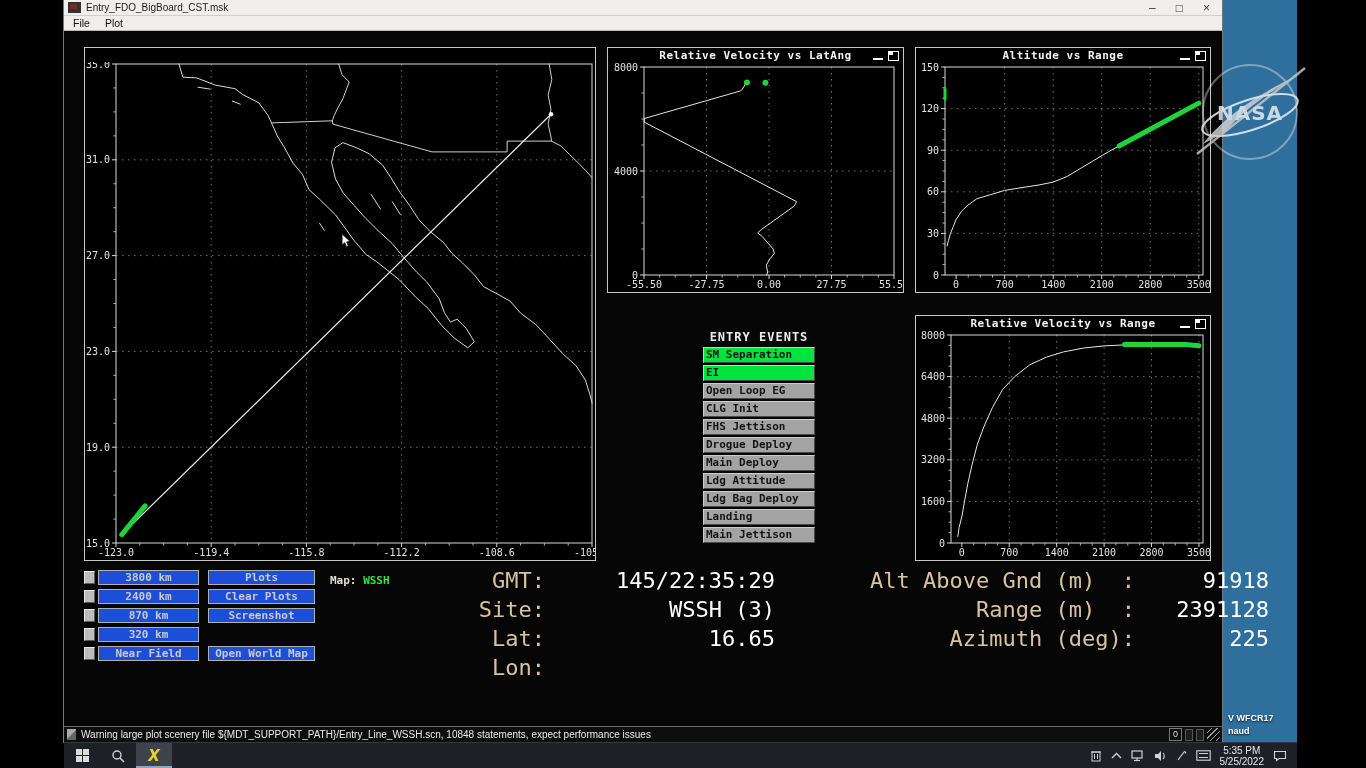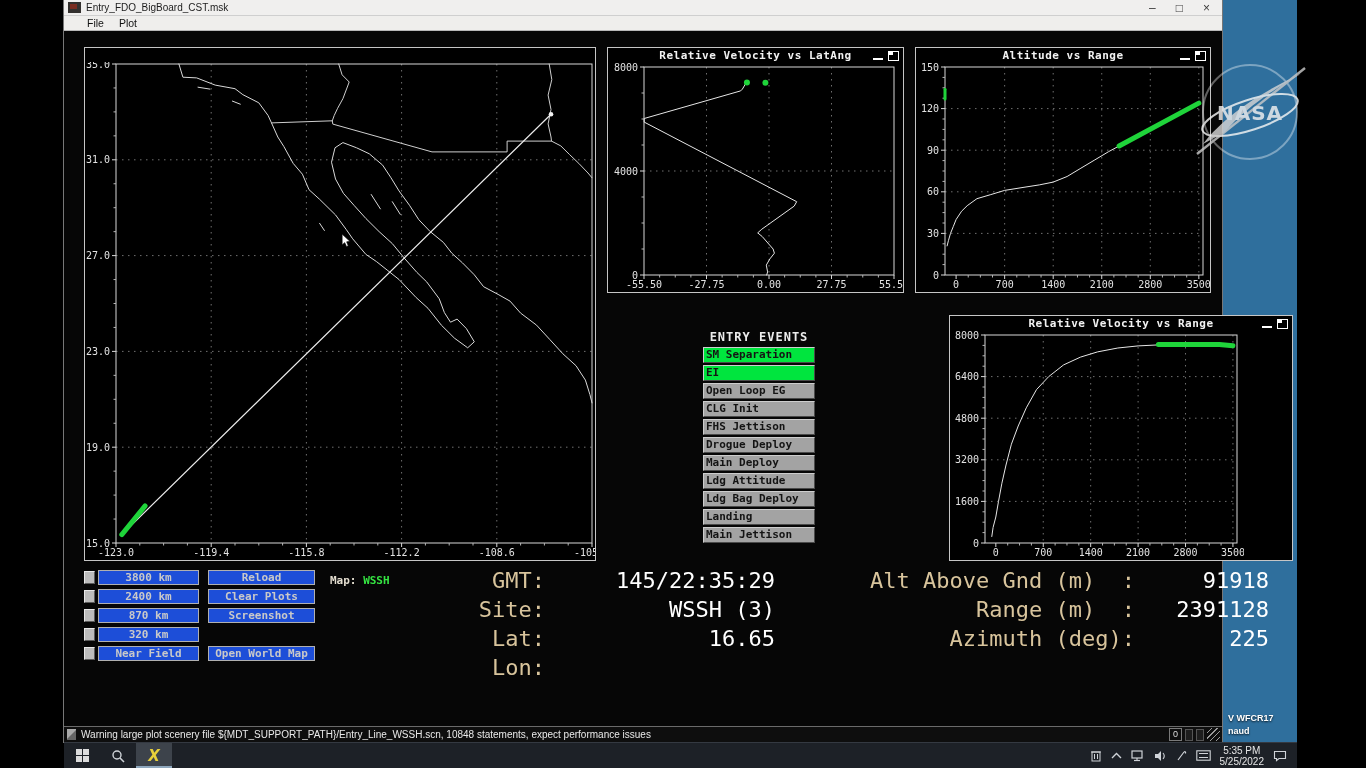--- a/index.html
+++ b/index.html
@@ -14,37 +14,37 @@
           box-shadow:0 0 0 1px #777;}
   .titlebar{position:absolute;left:0;top:0;width:100%;height:16px;background:#f0efee;
             display:flex;align-items:center;padding:0 4px;box-sizing:border-box;border-bottom:1px solid #cfcfcf;}
   .app-icon{width:13px;height:11px;background:#33302e;margin-right:5px;position:relative;flex:0 0 auto;}
   .app-icon::after{content:'';position:absolute;left:2px;top:2px;width:7px;height:5px;background:#7a2c20;}
   .title-text{font:10px "Liberation Sans",sans-serif;color:#1c1c1c;white-space:nowrap;}
   .win-controls{margin-left:auto;display:flex;gap:20px;font:12px "Liberation Sans",sans-serif;
                 color:#3c3c3c;padding-right:8px;line-height:14px;}
   .win-controls span{cursor:default;}
   .menubar{position:absolute;left:0;top:16px;width:100%;height:15px;background:#efeeec;display:flex;gap:15px;
-           padding-left:23px;box-sizing:border-box;font:10.5px "Liberation Sans",sans-serif;color:#111;
+           padding-left:9px;box-sizing:border-box;font:10.5px "Liberation Sans",sans-serif;color:#111;
            align-items:center;border-bottom:1px solid #b8b8b8;}
   .content{position:absolute;left:0;top:31px;width:100%;height:695px;background:#060606;}
   
   .plot{position:absolute;background:#000;border:1px solid #c6c6c6;box-sizing:border-box;}
   .plot-titlebar{height:14px;display:flex;align-items:center;justify-content:center;position:relative;}
   .plot-title{font-size:11px;font-weight:bold;color:#f2f2f2;letter-spacing:.5px;white-space:nowrap;}
   .plot-icons{position:absolute;right:4px;top:3px;display:flex;gap:5px;align-items:center;}
   .mini-dash{width:10px;height:2px;background:#fff;margin-top:5px;}
   .mini-box{width:9px;height:8px;border:1px solid #fff;position:relative;background:#000;}
   .mini-box::after{content:'';position:absolute;left:0;top:0;width:4px;height:3px;background:#fff;}
   .plot-body{position:absolute;left:0;top:14px;right:0;bottom:0;}
   .tick{fill:#e2e2e2;font:10px "DejaVu Sans Mono",monospace;}
   #plot-map{left:20px;top:47px;width:512px;height:514px;}
   #plot-latang{left:543px;top:47px;width:297px;height:246px;}
   #plot-altrange{left:851px;top:47px;width:296px;height:246px;}
-  #plot-velrange{left:885px;top:315px;width:344px;height:246px;}
+  #plot-velrange{left:851px;top:315px;width:296px;height:246px;text-align:center;}
   
   .events{position:absolute;left:639px;top:330px;width:112px;}
   .events-title{font-size:12px;font-weight:bold;color:#ececec;text-align:center;letter-spacing:1px;margin-bottom:3px;white-space:nowrap;}
   .event-item{height:13px;background:#a3a3a3;color:#141414;font-size:11px;font-weight:bold;
               padding:0 0 1px 2px;margin-bottom:2px;line-height:13px;white-space:nowrap;overflow:hidden;
               border:1px solid #cdcdcd;border-right-color:#4a4a4a;border-bottom-color:#4a4a4a;}
   .event-item.done{background:#00e53e;}
   
   .controls{position:absolute;left:20px;top:570px;}
   .ctl-row{display:flex;align-items:center;height:15px;margin-bottom:4px;}
@@ -423,21 +423,21 @@
       <div class="event-item">Ldg Attitude</div>
       <div class="event-item">Ldg Bag Deploy</div>
       <div class="event-item">Landing</div>
       <div class="event-item">Main Jettison</div>
     </div>
 
     <div class="controls">
       <div class="ctl-row">
         <span class="toggle"></span>
         <div class="btn range">3800 km</div>
-        <div class="btn action">Reload</div>
+        <div class="btn action">Plots</div>
       </div>
       <div class="ctl-row">
         <span class="toggle"></span>
         <div class="btn range">2400 km</div>
         <div class="btn action">Clear Plots</div>
       </div>
       <div class="ctl-row">
         <span class="toggle"></span>
         <div class="btn range">870 km</div>
         <div class="btn action">Screenshot</div>

